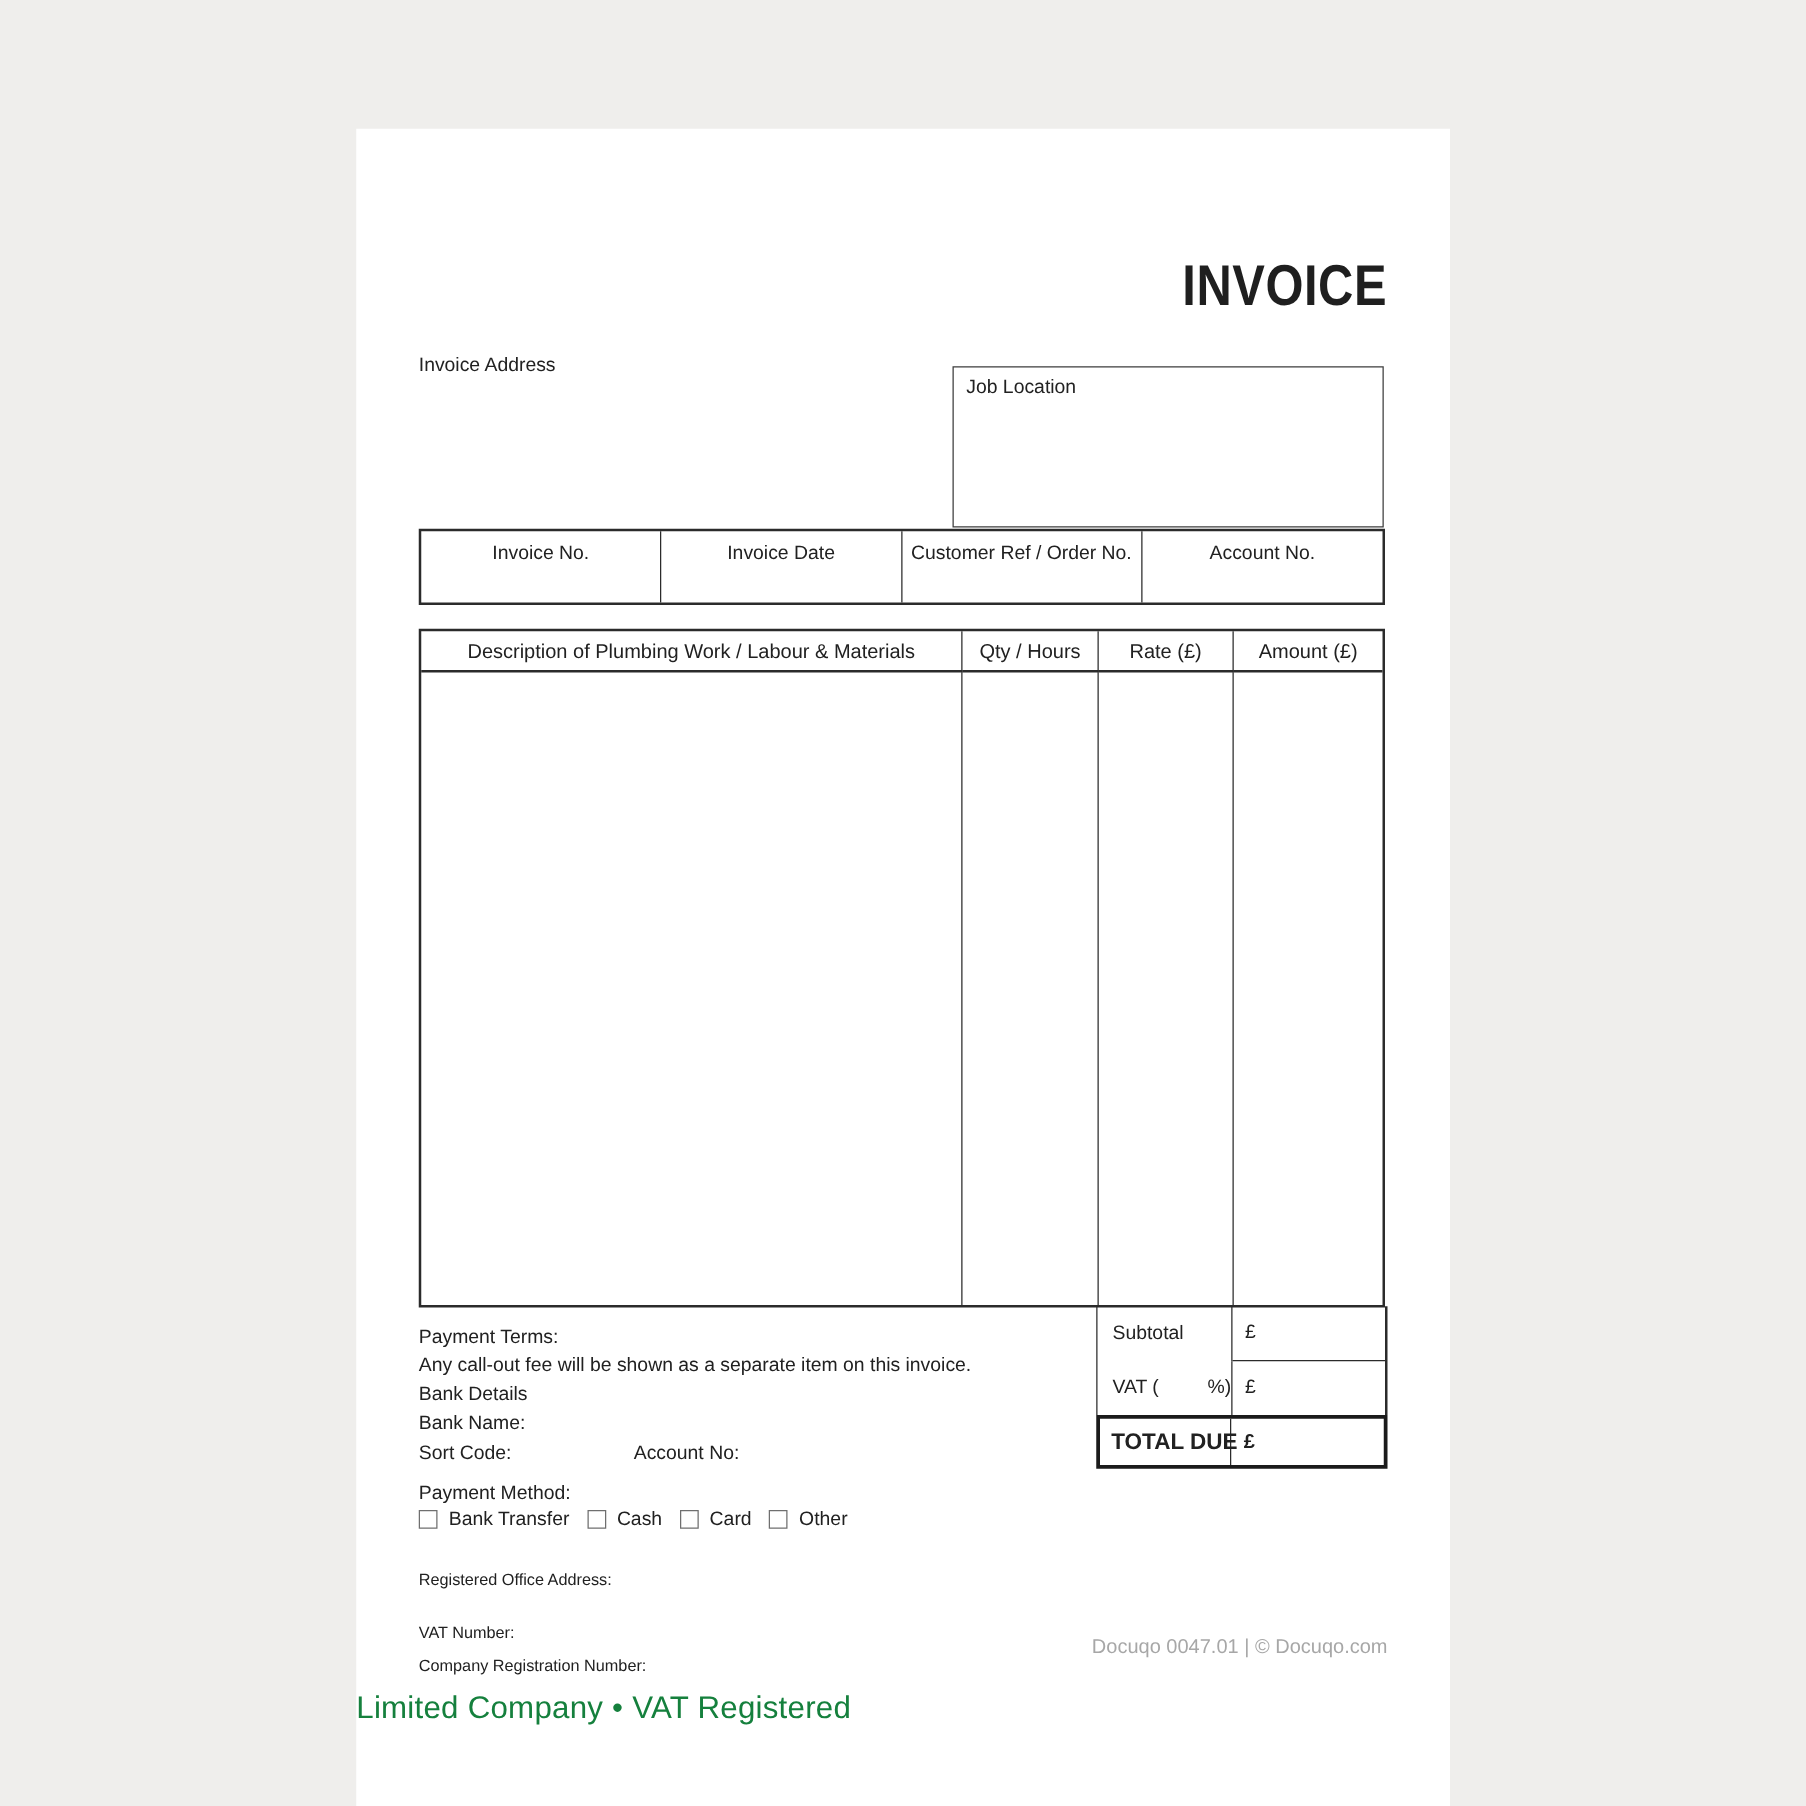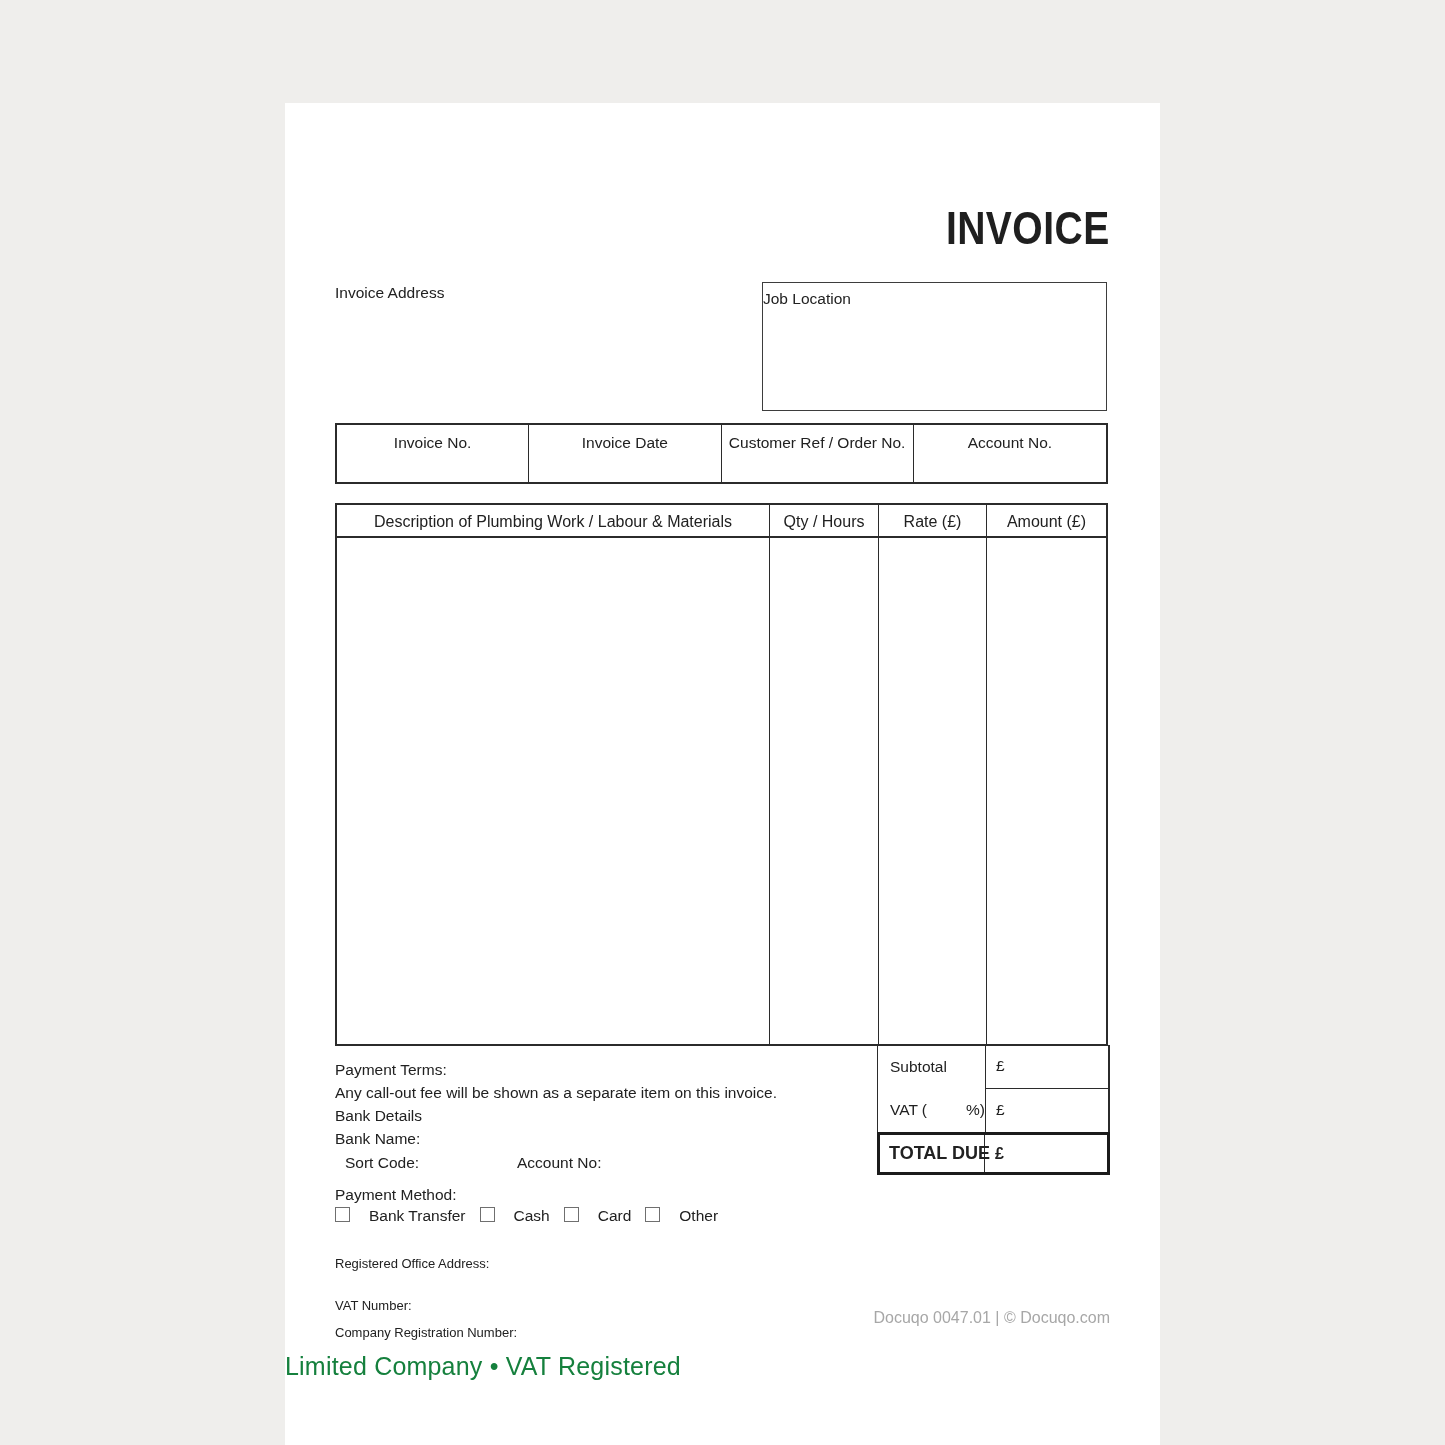--- a/index.html
+++ b/index.html
@@ -22,23 +22,23 @@
     right:50px;top:102px;
     font-size:46px;font-weight:bold;line-height:1;
     color:#1f1f1f;letter-spacing:0.5px;
     transform:scaleX(0.85);transform-origin:right top;
     white-space:nowrap;
   }
 
   
   .invoice-address{left:50px;top:180px;font-size:15.5px;line-height:20px;}
   .job-box{
-    left:477px;top:179px;width:345px;height:129px;
+    left:477px;top:190px;width:345px;height:129px;
     border:1.5px solid #3d3d3d;box-sizing:border-box;
-    padding:7px 0;font-size:15.5px;
+    padding:7px 10px;font-size:15.5px;
   }
 
   
   .meta-table{
     left:50px;top:320px;width:773px;height:61px;
     border:2px solid #2b2b2b;box-sizing:border-box;
     display:grid;grid-template-columns:1fr 1fr 1fr 1fr;
   }
   .meta-cell{
     border-right:1.5px solid #2b2b2b;
@@ -96,29 +96,29 @@
     flex:1;display:flex;align-items:center;padding-left:10px;
     font-size:16px;font-weight:bold;
   }
 
   
   .line{font-size:15.5px;line-height:20px;white-space:nowrap;}
   .l-payment-terms{left:50px;top:957px;}
   .l-callout{left:50px;top:980px;}
   .l-bank-details{left:50px;top:1003px;}
   .l-bank-name{left:50px;top:1026px;}
-  .l-sortcode{left:50px;top:1050px;width:400px;margin-left:10px;}
+  .l-sortcode{left:50px;top:1050px;width:400px;}
   .account-no{position:absolute;left:172px;top:0;}
   .l-method{left:50px;top:1082px;}
 
   
   .method-row{
     left:50px;top:1104px;display:flex;gap:14px;align-items:flex-end;
   }
-  .method-item{display:flex;align-items:flex-start;gap:19px;}
+  .method-item{display:flex;align-items:center;gap:9px;}
   .checkbox{
     width:15px;height:15px;box-sizing:border-box;
     border:1.5px solid #6f6f6f;background:#fff;
     margin-bottom:1px;
   }
   .method-item .lbl{font-size:15.5px;line-height:18px;}
 
   
   .small-line{font-size:13px;line-height:17px;white-space:nowrap;}
   .l-reg-office{left:50px;top:1152px;}

